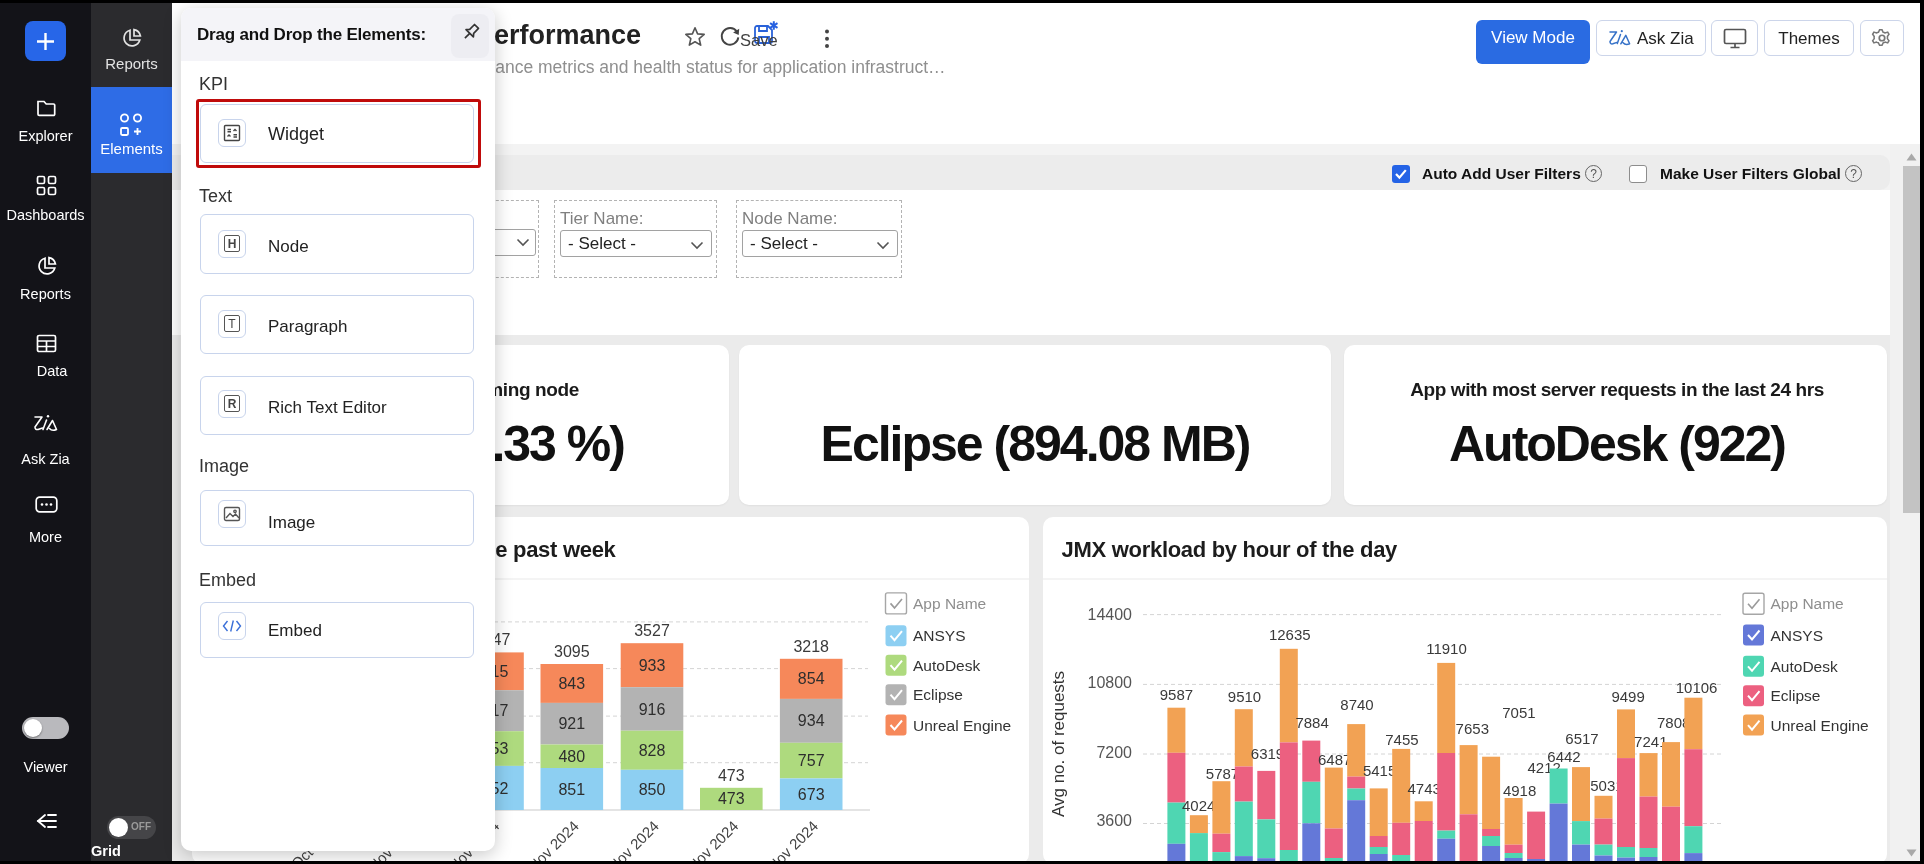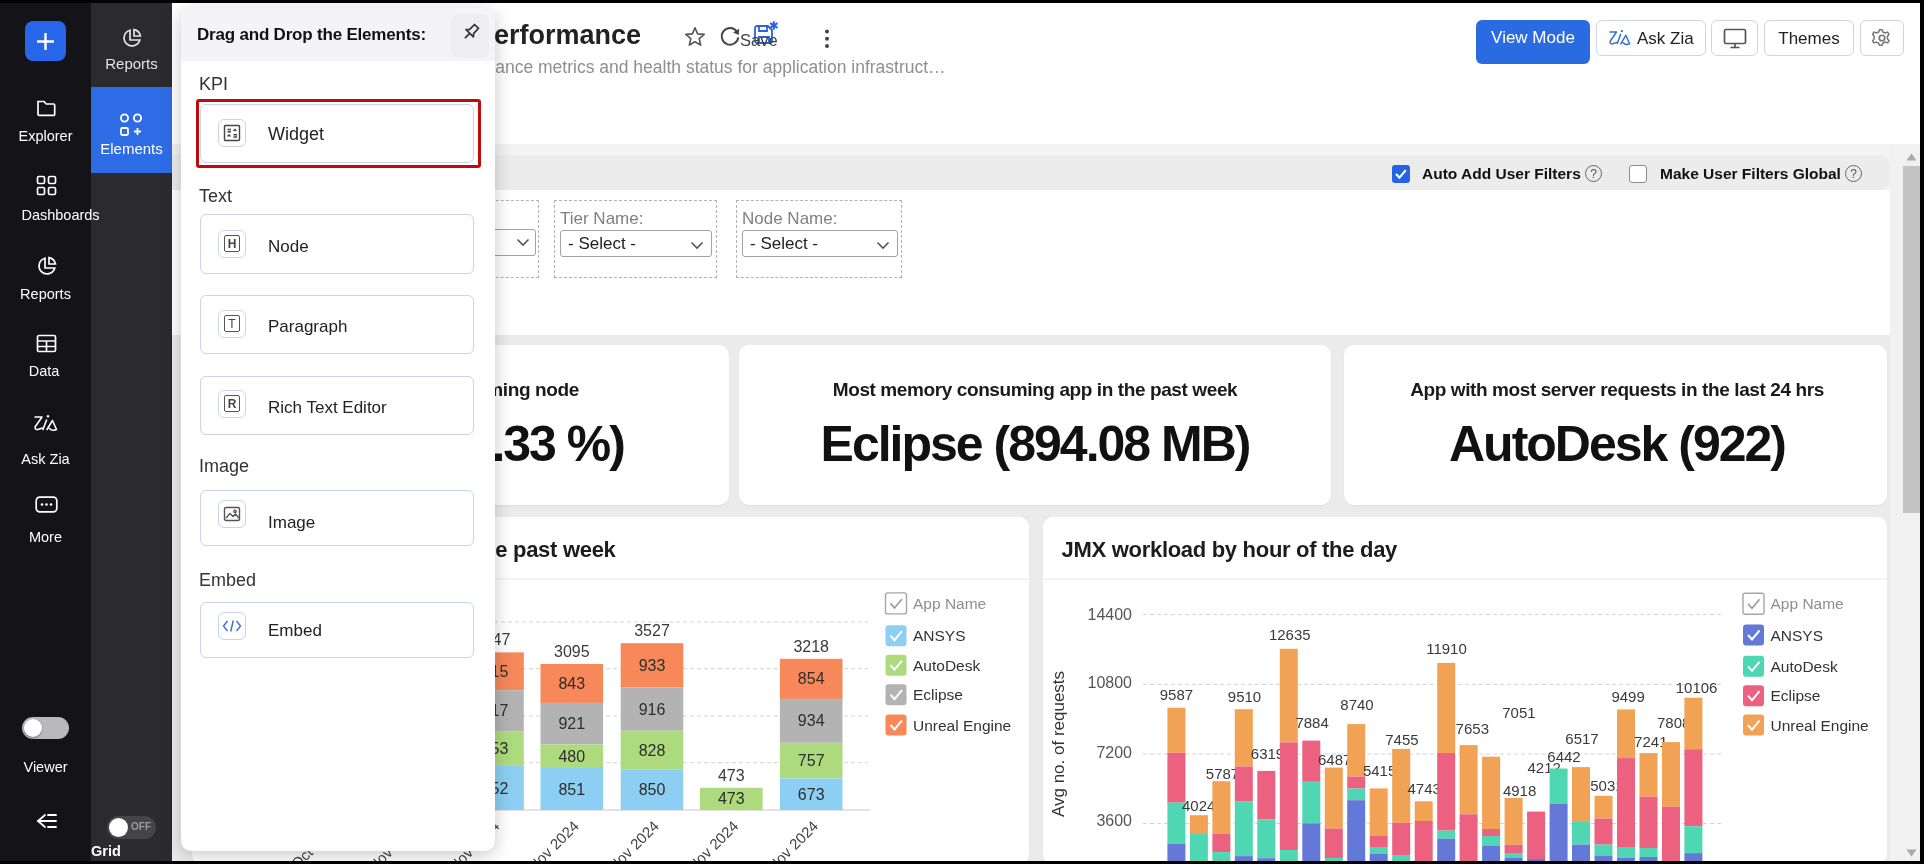--- a/index.html
+++ b/index.html
@@ -38,37 +38,37 @@
   <div class="abs" style="left:0;top:125px;width:91px;text-align:center;color:#fff;font-size:14.5px;">Explorer</div>
 
   <svg class="abs" style="left:36px;top:172px" width="21" height="21" viewBox="0 0 21 21">
         <g fill="none" stroke="#fff" stroke-width="1.7">
           <rect x="1.5" y="1.5" width="7" height="7" rx="1.4"></rect>
           <rect x="12.5" y="1.5" width="7" height="7" rx="1.4"></rect>
           <rect x="1.5" y="12.5" width="7" height="7" rx="1.4"></rect>
           <rect x="12.5" y="12.5" width="7" height="7" rx="1.4"></rect>
         </g>
       </svg>
-  <div class="abs" style="left:15px;top:204px;width:91px;text-align:center;color:#fff;font-size:14.5px;">Dashboards</div>
+  <div class="abs" style="left:0;top:204px;width:91px;text-align:center;color:#fff;font-size:14.5px;">Dashboards</div>
 
   <svg class="abs" style="left:36px;top:253px" width="21" height="21" viewBox="0 0 21 21">
         <g fill="none" stroke="#fff" stroke-width="1.7">
           <path d="M9 2.2 a8 8 0 1 0 9.8 9.8 h-9.8 z"></path>
           <path d="M13 1.6 a8 8 0 0 1 6.4 6.4 h-6.4 z"></path>
         </g>
       </svg>
   <div class="abs" style="left:0;top:283px;width:91px;text-align:center;color:#fff;font-size:14.5px;">Reports</div>
 
   <svg class="abs" style="left:36px;top:331px" width="21" height="19" viewBox="0 0 21 19">
         <g fill="none" stroke="#fff" stroke-width="1.7">
           <rect x="1.5" y="1.5" width="18" height="16" rx="1.6"></rect>
           <path d="M1.5 7 h18 M1.5 12.5 h18 M10.5 7 v10.5"></path>
         </g>
       </svg>
-  <div class="abs" style="left:0;top:360px;width:88px;text-align:center;color:#fff;font-size:14.5px;">Data</div>
+  <div class="abs" style="left:8px;top:360px;width:88px;text-align:center;color:#fff;font-size:14.5px;">Data</div>
 
   <svg class="abs" style="left:33px;top:411px" width="26" height="19" viewBox="0 0 26 19">
         <g fill="none" stroke="#fff" stroke-width="1.6" stroke-linecap="round" stroke-linejoin="round">
           <path d="M2 3 h7 l-7 10 q0 3 3 2.5 l4.5 -1.5"></path>
           <path d="M13.5 6 l-3.5 9.5"></path>
           <circle cx="15" cy="2.3" r="1.2" fill="#fff" stroke="none"></circle>
           <path d="M14 15.5 l5.5 -9 l4 9 q-4.5 2 -7 -1"></path>
         </g>
       </svg>
   <div class="abs" style="left:0;top:448px;width:91px;text-align:center;color:#fff;font-size:14.5px;">Ask Zia</div>
@@ -192,21 +192,20 @@
   <div class="abs" style="left:742px;top:227px;width:156px;height:27px;border:1px solid #a2a2a2;border-radius:3px;background:#fff;"></div>
   <div class="abs" style="left:750px;top:231px;font-size:17px;color:#222;">- Select -</div>
   <svg class="abs" style="left:876px;top:238px" width="14" height="9" viewBox="0 0 14 9">
         <path d="M1.5 1.5 L7 7 L12.5 1.5" fill="none" stroke="#555" stroke-width="1.6"></path>
       </svg>
 
   <div class="abs" style="left:192px;top:342px;width:537px;height:159.5px;background:#fff;border-radius:10px;box-shadow:0 1px 2px rgba(0,0,0,.05);"></div>
   <div class="abs" id="t1" style="left:341px;top:377px;font-size:19px;letter-spacing:-0.4px;line-height:1;font-weight:bold;color:#1a1a1a;">Most CPU consuming node</div>
   <div class="abs" id="v1" style="left:276px;top:416px;font-size:50px;letter-spacing:-2px;line-height:1;font-weight:bold;color:#111;">node3 (84.33 %)</div>
   <div class="abs" style="left:739px;top:342px;width:592px;height:159.5px;background:#fff;border-radius:10px;box-shadow:0 1px 2px rgba(0,0,0,.05);"></div>
-  <div class="abs" style="left:739px;top:377px;width:592px;text-align:center;font-size:19px;letter-spacing:-0.4px;line-height:1;font-weight:bold;color:#1a1a1a;">Most memory consuming app in the past week</div>
   <div class="abs" style="left:739px;top:416px;width:592px;text-align:center;font-size:50px;letter-spacing:-2px;line-height:1;font-weight:bold;color:#111;">Eclipse (894.08 MB)</div>
   <div class="abs" style="left:1344px;top:342px;width:543px;height:159.5px;background:#fff;border-radius:10px;box-shadow:0 1px 2px rgba(0,0,0,.05);"></div>
   <div class="abs" style="left:1344px;top:377px;width:546px;text-align:center;font-size:19px;letter-spacing:-0.4px;line-height:1;font-weight:bold;color:#1a1a1a;">App with most server requests in the last 24 hrs</div>
   <div class="abs" style="left:1344px;top:416px;width:546px;text-align:center;font-size:50px;letter-spacing:-2px;line-height:1;font-weight:bold;color:#111;">AutoDesk (922)</div>
 
   <div class="abs" style="left:192px;top:514px;width:837px;height:347px;">
         <svg width="837" height="347" viewBox="0 0 837 347" style="position:absolute;left:0;top:0">
           <rect x="0" y="0" width="837" height="347" rx="10" fill="#ffffff"></rect>
           <text x="423.5" y="40" text-anchor="end" font-size="22" font-weight="bold" letter-spacing="-0.3" fill="#1c1c1c">App requests in the past week</text>
           <line x1="0" y1="62" x2="837" y2="62" stroke="#e9e9e9" stroke-width="1"></line>

